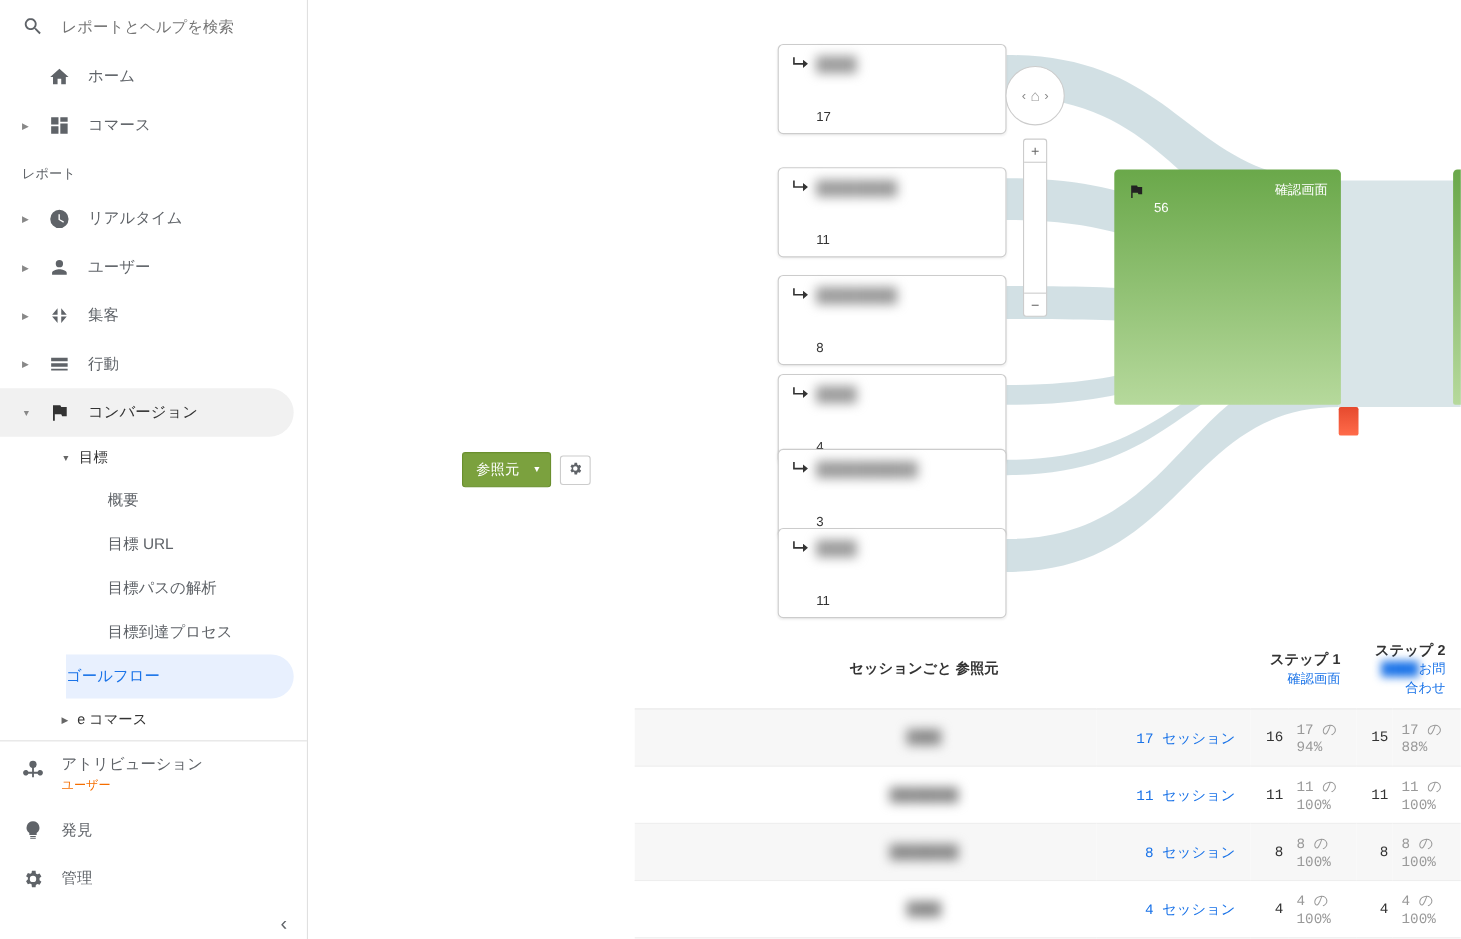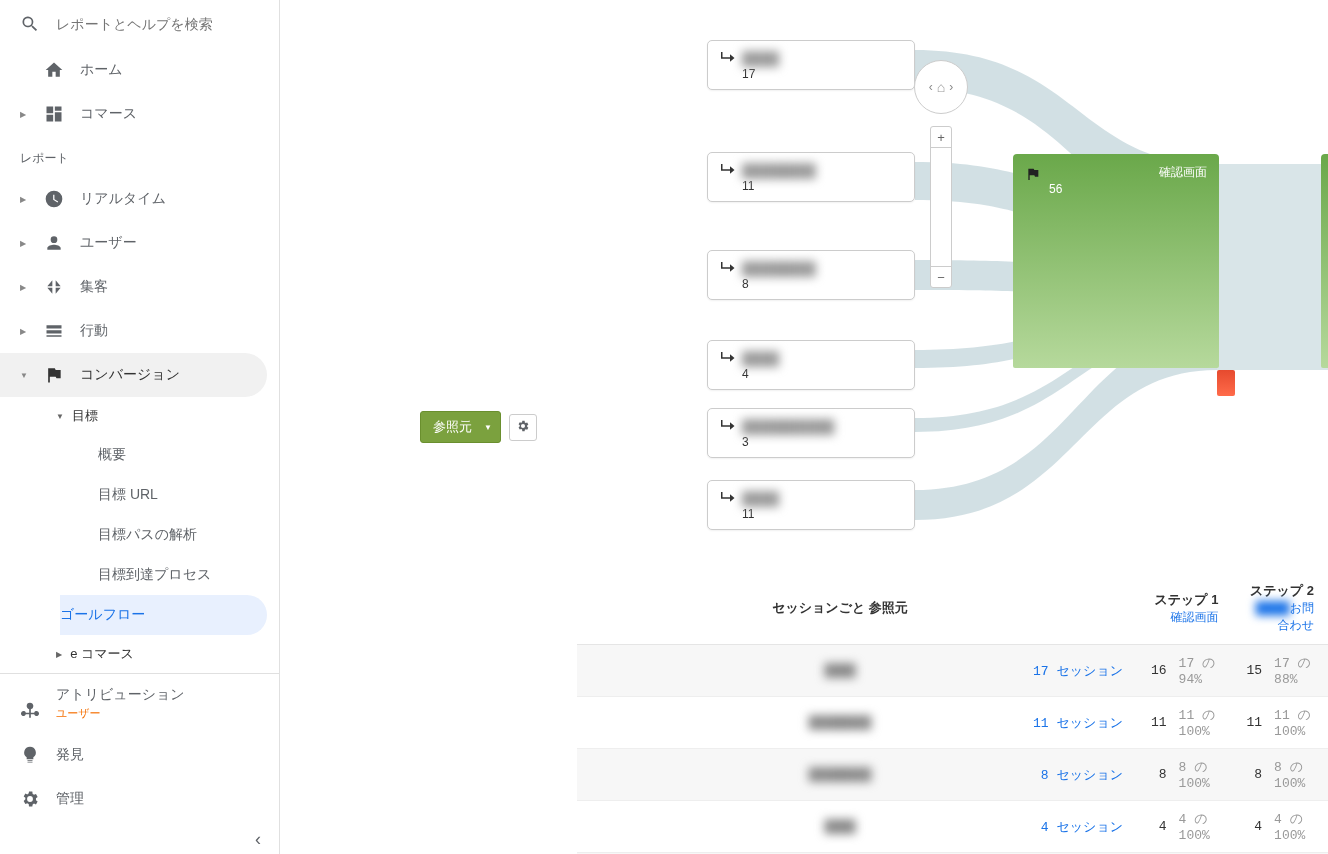--- a/index.html
+++ b/index.html
@@ -17,21 +17,21 @@
 .section-label { padding: 14px 20px 10px; font-size: 12px; color: #5f6368; }
 .nav-item.active-dark { color: #333; background: #f1f1f1; border-radius: 0 25px 25px 0; margin-right: 12px; }
 .sub-item { padding: 12px 20px 12px 0; color: #5f6368; cursor: pointer; font-size: 13px; }
 .sub-item.current { color: #1a73e8; background: #e8f0fe; border-radius: 0 22px 22px 0; margin-right: 12px; padding-left: 38px; margin-left: -38px; }
 .sub-header { display: flex; align-items: center; padding: 10px 20px 10px 56px; gap: 8px; color: #333; font-size: 13px; cursor: pointer; }
 .sub-header .tri { font-size: 8px; color: #666; }
 .sub-sub { padding-left: 98px; }
 .sub-sub .sub-item { padding: 11px 20px 11px 0; font-size: 14px; }
 .bottom-nav { border-top: 1px solid #e0e0e0; margin-top: auto; }
 .beta { color: #f56e00; font-size: 11px; margin-top: 2px; }
-.attr-item { display: flex; align-items: flex-end; padding: 12px 20px; gap: 16px; color: #5f6368; cursor: pointer; font-size: 14px; }
+.attr-item { display: flex; align-items: flex-start; padding: 12px 20px; gap: 16px; color: #5f6368; cursor: pointer; font-size: 14px; }
 .attr-item .icon { width: 20px; height: 20px; margin-top: 4px; }
 .attr-item .label-col { display: flex; flex-direction: column; }
 .collapse-btn { text-align: right; padding: 8px 18px; color: #5f6368; cursor: pointer; font-size: 18px; }
 
 
 .main { flex: 1; display: flex; flex-direction: row; position: relative; }
 .toolbar { display: flex; align-items: center; padding: 14px 40px; gap: 8px; }
 .dropdown { background: #7ba13e; color: #fff; padding: 6px 28px 6px 12px; border-radius: 3px; position: relative; border: 1px solid #6a8f2e; font-size: 13px; cursor: pointer; }
 .dropdown::after { content: '▼'; position: absolute; right: 8px; font-size: 8px; top: 50%; transform: translateY(-50%); }
 .gear-btn { border: 1px solid #ccc; padding: 4px 6px; border-radius: 3px; color: #5f6368; cursor: pointer; background: #fff; }
@@ -43,21 +43,21 @@
 .nav-circle { width: 54px; height: 54px; border: 1px solid #ccc; border-radius: 50%; display: flex; align-items: center; justify-content: center; gap: 4px; background: #fff; color: #888; cursor: pointer; font-size: 12px; }
 .nav-circle .home { font-size: 14px; color: #999; }
 .zoom-track { width: 22px; background: #fff; border: 1px solid #ccc; border-radius: 3px; margin-top: 12px; }
 .zoom-btn { height: 20px; display: flex; align-items: center; justify-content: center; cursor: pointer; color: #666; }
 .zoom-slider { height: 120px; border-top: 1px solid #ccc; border-bottom: 1px solid #ccc; }
 
 .source-node { position: absolute; width: 208px; background: #fff; border: 1px solid #ccc; border-radius: 5px; padding: 8px 10px; z-index: 5; box-shadow: 0 1px 2px rgba(0,0,0,0.06); cursor: pointer;}
 .source-node .row1 { display: flex; align-items: center; gap: 6px; }
 .node-icon { width: 18px; height: 18px; display: flex; align-items: center; justify-content: center; font-size: 14px; color: #333; }
 .blurred { filter: blur(5px); color: #999; }
-.source-node .count { font-size: 12px; color: #333; margin-left: 24px; }
+.source-node .count { font-size: 12px; color: #333; margin-left: 24px; margin-top: 32px; }
 
 .step-node { position: absolute; width: 206px; height: 214px; background: linear-gradient(to bottom, #6aa84a, #b6d99c); border-radius: 4px 4px 2px 2px; padding: 10px 12px; z-index: 5; cursor:pointer;}
 .step-node .header { display: flex; align-items: flex-start; gap: 8px; }
 .flag-icon { width: 16px; height: 16px; color: #222; flex-shrink: 0; margin-top: 2px; }
 .step-node .title { color: #fff; font-size: 12px; flex: 1; text-align: right;}
 .step-node .count { color: #fff; font-size: 12px; margin-left: 24px; }
 .step2-label{ display:flex; flex-direction:column; align-items:flex-end; text-align:right;}
 
 .drop-bar { position: absolute; width: 18px; background: linear-gradient(to bottom, #e64a2e, #ff6b4a); border-radius: 2px; z-index: 4; }
 .drop-arrow { position: absolute; right: 3px; top: 6px; color: #fff; font-size: 12px; }

